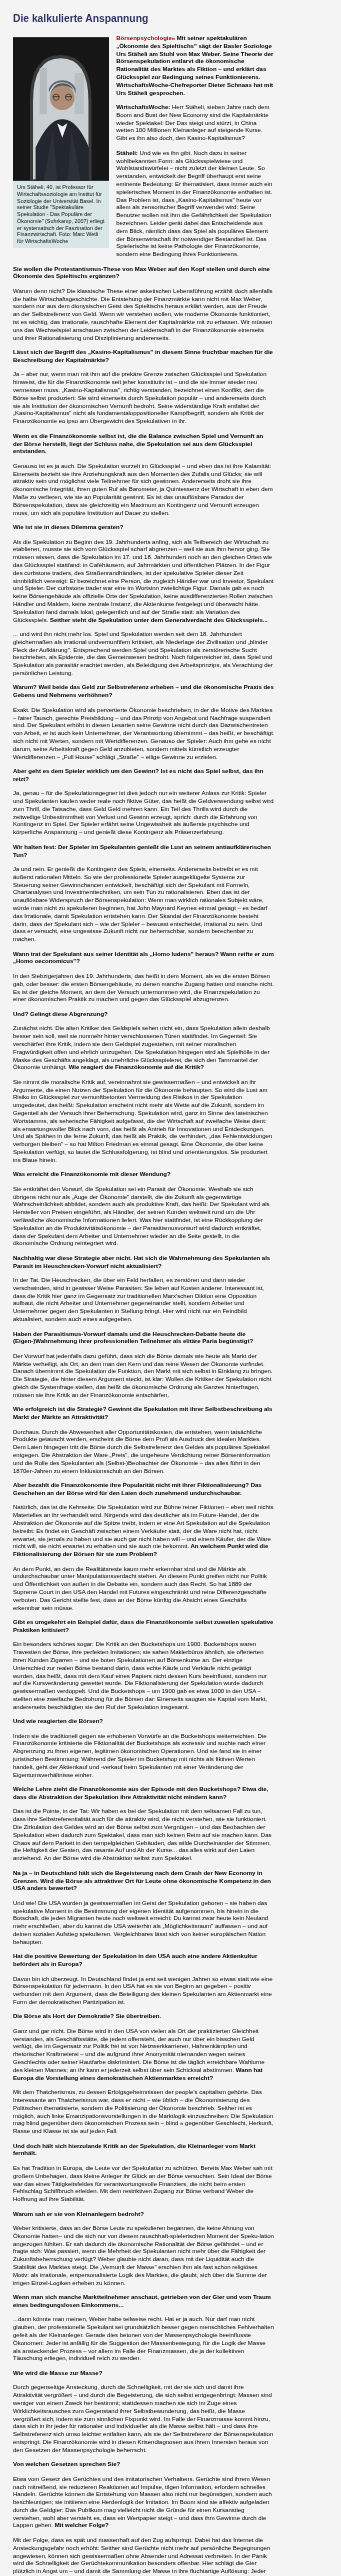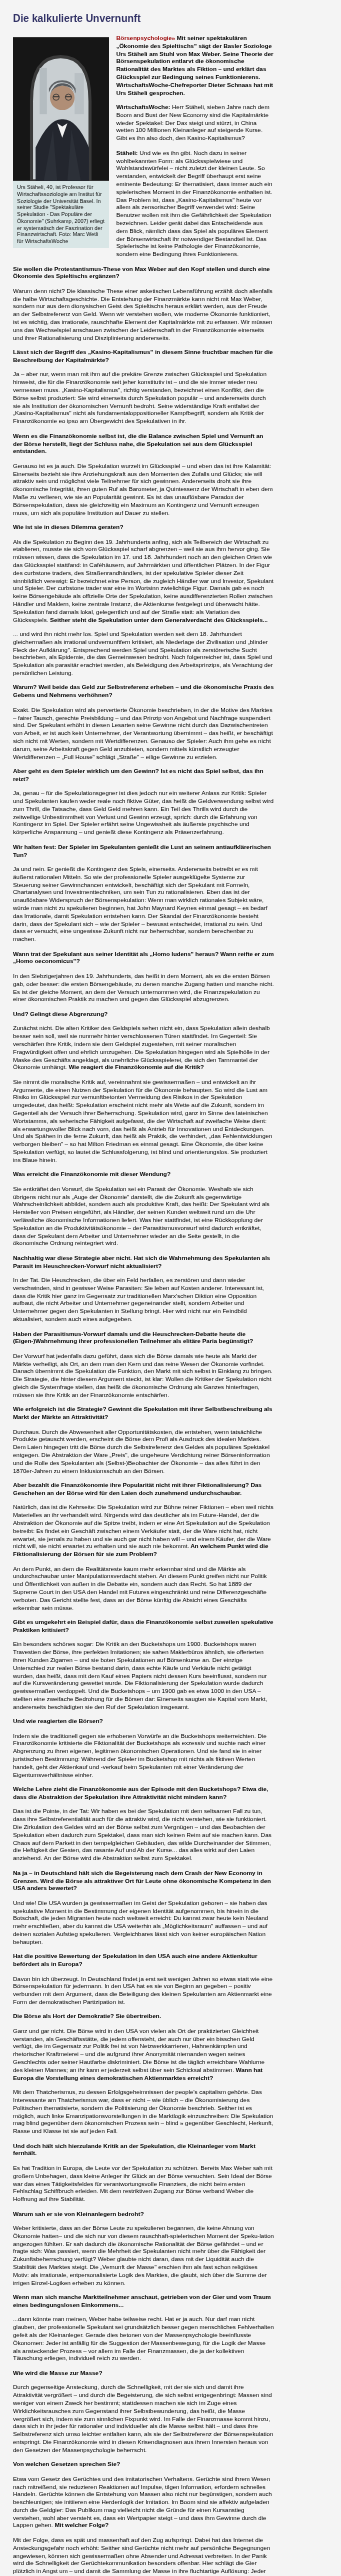--- a/index.html
+++ b/index.html
@@ -13,21 +13,21 @@
   p.lead { margin-top:0; font-weight:bold; }
   .kicker { color:#990000; font-weight:bold; }
   p.q { font-weight:bold; }
   p.a { font-weight:normal; }
 </style>
 </head>
 <body>
 
 <div class="page">
 
-  <h1 class="title">Die kalkulierte Unvernunft</h1>
+  <h1 class="title">Die kalkulierte Anspannung</h1>
 
   <div class="photo-box">
     <div>
       <svg width="96" height="144" viewBox="0 0 187 280" xmlns="http://www.w3.org/2000/svg">
         <rect width="187" height="280" fill="#161616"></rect>
         <path d="M36,280 L36,125 Q36,38 93,38 Q150,38 150,125 L150,280 Z" fill="#c9cfd2"></path>
         <path d="M36,280 L36,125 Q36,38 93,38 Q150,38 150,125 L150,280 Z" fill="none" stroke="#3a3a3a" stroke-width="6"></path>
         <rect x="52" y="60" width="14" height="90" fill="#b4bcc0"></rect>
         <rect x="120" y="70" width="18" height="80" fill="#b9c0c4"></rect>
         <circle cx="96" cy="118" r="24" fill="#b08e76"></circle>

